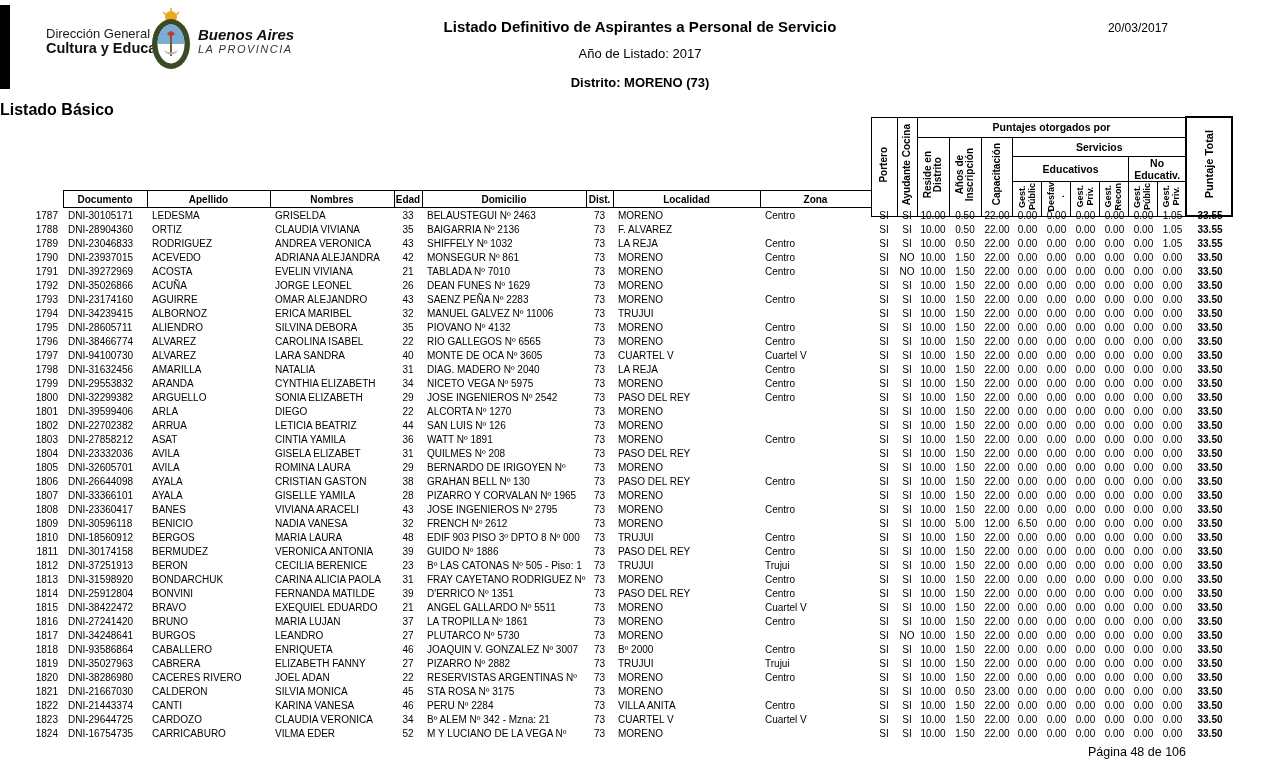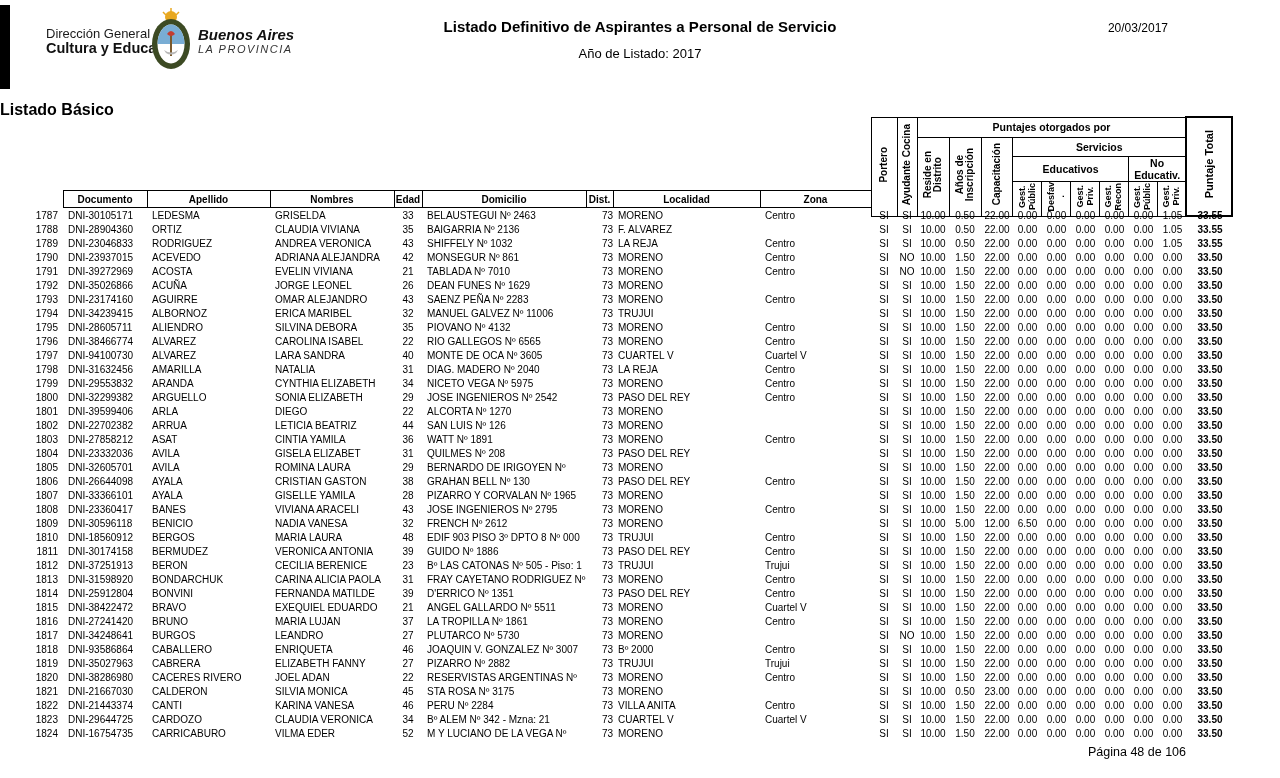--- a/index.html
+++ b/index.html
@@ -39,21 +39,21 @@
   .vtext { display:inline-block; writing-mode:vertical-rl; transform:rotate(180deg); white-space:pre-line; font-size:10px; line-height:10px; text-align:center; }
   .vtext.small { font-size:9px; line-height:9.5px; }
   .vtext.big { font-size:11px; }
 
   
   .tbody-tbl { position:absolute; left:35px; top:209px; }
   .tbody-tbl td { height:14px; line-height:14px; font-size:10px; white-space:nowrap; overflow:hidden; }
   .c0 { text-align:right; padding-right:5px; }
   .c1,.c2,.c3,.c5,.c7,.c8 { text-align:left; padding-left:5px; }
   .c4 { text-align:center; }
-  .c6 { text-align:right; }
+  .c6 { text-align:center; }
   .c9,.c10 { text-align:center; }
   .c11,.c12,.c13,.c14,.c15,.c16,.c17,.c18,.c19 { text-align:center; }
   .c20 { text-align:center; font-weight:bold; font-size:10.5px; }
 
   
   .foot-note { position:absolute; left:35px; top:780px; font-size:8.5px; color:#111; }
   .foot-page { position:absolute; left:1088px; top:745px; font-size:12.5px; }
 </style>
 </head>
 <body>
@@ -85,20 +85,21 @@
     </span>
     <div class="brand">
       <div class="brand-name">Buenos Aires</div>
       <div class="brand-sub">LA PROVINCIA</div>
     </div>
   </div>
 
   <div class="doc-title">Listado Definitivo de Aspirantes a Personal de Servicio</div>
   <div class="doc-date">20/03/2017</div>
   <div class="doc-sub1">Año de Listado: 2017</div>
+  <div class="doc-sub2">Distrito: MORENO (73)</div>
   <div class="doc-sub3">Listado Básico</div>
 
   <div class="thead-area">
 
     <table class="lhdr">
       <colgroup>
         <col style="width:28px">
           <col style="width:84px">
           <col style="width:123px">
           <col style="width:124px">

